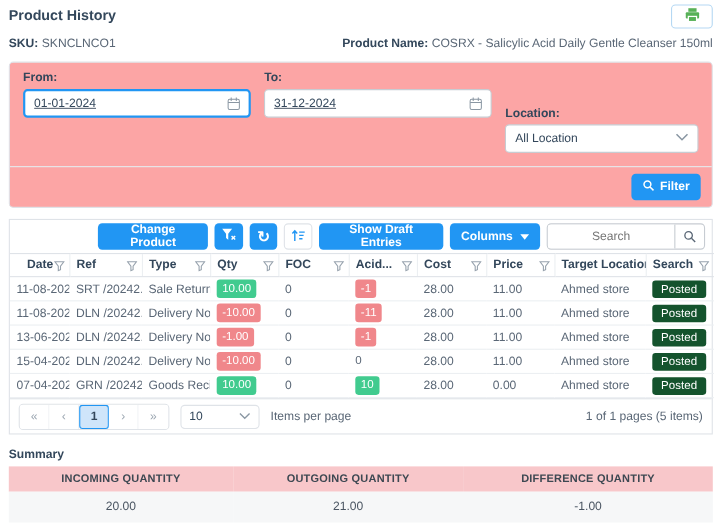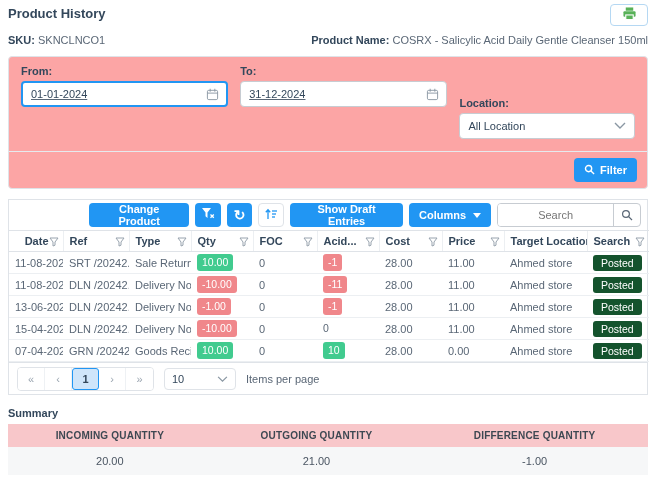--- a/index.html
+++ b/index.html
@@ -336,20 +336,21 @@
       </div>
       <div class="pg-size">
         <span>10</span>
         <span>
           <svg width="11" height="7" viewBox="0 0 12 8">
               <path d="M1 1l5 5 5-5" fill="none" stroke="#8a97a3" stroke-width="1.4"></path>
             </svg>
         </span>
       </div>
       <span>Items per page</span>
+      <span class="pager-info">1 of 1 pages (5 items)</span>
     </div>
   </div>
 
   <div class="summary-label">Summary</div>
   <table class="summary">
     <thead>
       <tr>
         <th>INCOMING QUANTITY</th>
         <th>OUTGOING QUANTITY</th>
         <th>DIFFERENCE QUANTITY</th>

